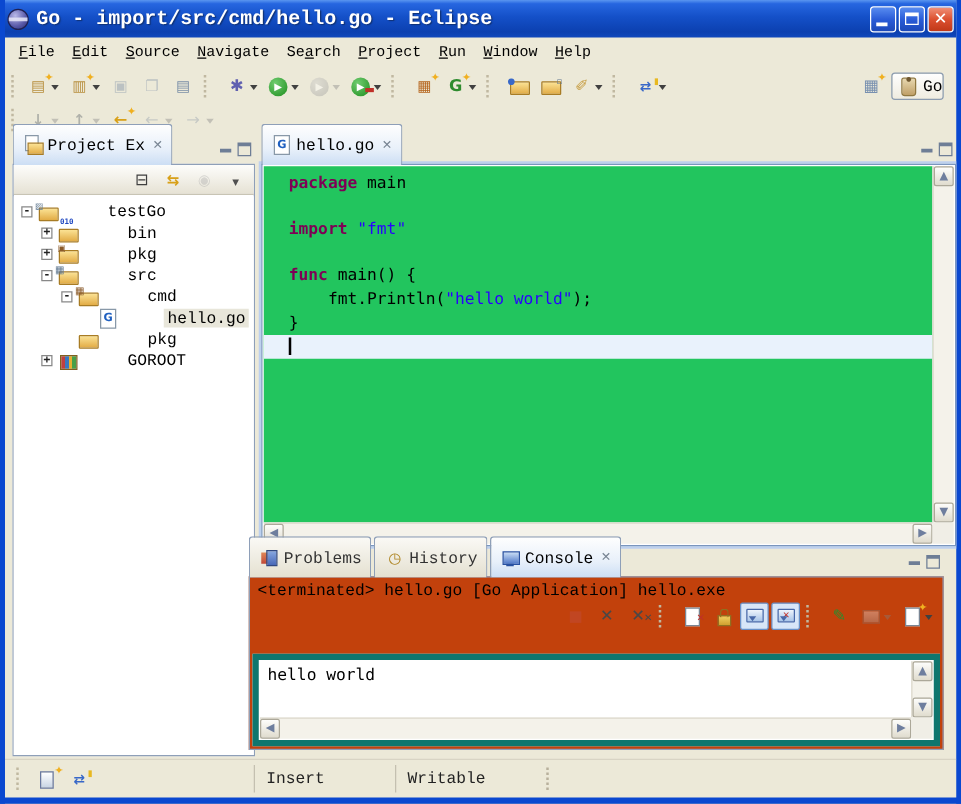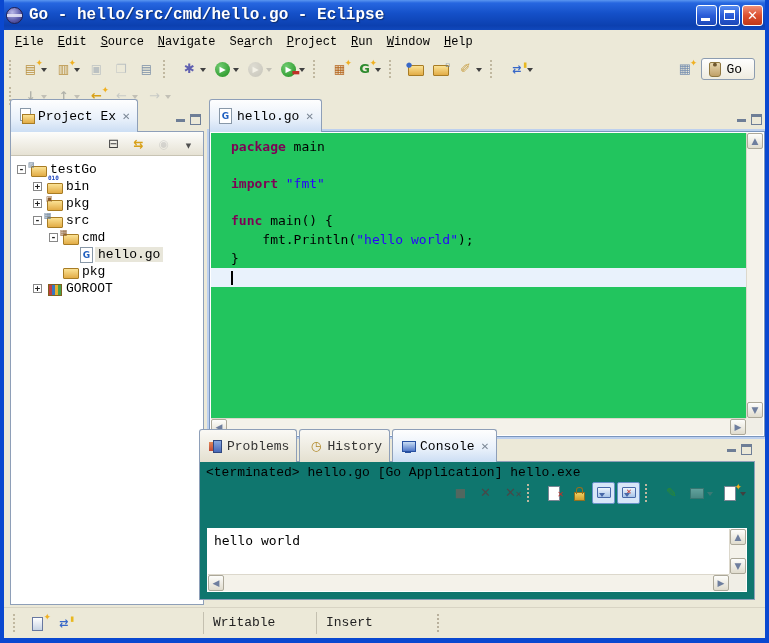--- a/index.html
+++ b/index.html
@@ -118,21 +118,21 @@
   
   .ic-project-folder::after{content:"▨"; position:absolute; left:-2px; top:-5px; font-size:7px; color:#607890;}
   .ic-bin-folder::after{content:"010"; position:absolute; left:2px; top:-5px; font:bold 6px "DejaVu Sans Mono",monospace; color:#2048C0;}
   .ic-pkg-folder::after{content:"▣"; position:absolute; left:0px; top:-5px; font-size:7px; color:#8A5A2A;}
   .ic-src-folder::after{content:"▦"; position:absolute; left:-2px; top:-5px; font-size:8px; color:#607890;}
   .ic-cmd-folder::after{content:"▦"; position:absolute; left:-2px; top:-5px; font-size:8px; color:#8A5A2A;}
   .ic-goroot::before{content:""; position:absolute; left:2px; top:3px; width:12px; height:10px;
      background:linear-gradient(90deg,#C04040 0 3px,#3878C0 3px 6px,#E8B030 6px 9px,#48A048 9px 12px); border:1px solid #806020;}
   
   #perspective-bar{ position:absolute; top:58px; right:10px; display:flex; align-items:center; gap:4px;}
-  #go-perspective{ display:flex; align-items:center; gap:3px; padding:2px 12px 2px 4px;
+  #go-perspective{ display:flex; align-items:center; gap:3px; padding:2px 0 2px 4px;
      background:linear-gradient(#FEFEFE,#EFECE0); border:1px solid #8C9CB0; border-radius:3px; font-size:13px;}
   
   .panel{ position:absolute; }
   .tabs-row{ position:relative; height:22px; display:flex; align-items:flex-end; z-index:2;}
   .tab{ display:flex; align-items:center; gap:3px; height:22px; padding:16px 7px;
      border:1px solid #8E9FB8; border-bottom:none; border-radius:3px 3px 0 0; font-size:13px;
      background:linear-gradient(#FAF9F5,#E4E0D0); margin-right:2px; color:#333;}
   .tab.active{ background:linear-gradient(180deg,#FEFEFE 0%,#E8F0FA 60%,#CCDEF4 100%); color:#000;}
   .tab .close-x{ font-family:"DejaVu Sans",sans-serif; font-size:10px; color:#7A8694; margin-left:3px;}
   .mm{ position:absolute; right:3px; top:4px; display:flex; gap:5px; z-index:3;}
@@ -142,21 +142,21 @@
   .panel-body{ position:absolute; left:0; right:0; top:21px; bottom:0; border:1px solid #8E9FB8; background:#fff;}
   
   #project-panel{ left:6px; top:110px; width:194px; height:495px;}
   #pe-toolbar{ height:24px; background:linear-gradient(#FDFDFB,#E6E2D4); border-bottom:1px solid #C8C4B4;
      display:flex; align-items:center; justify-content:flex-end; padding-right:2px;}
   #pe-tree{ position:absolute; top:25px; bottom:0; left:0; right:0; overflow:hidden; background:#fff; padding-top:4px;}
   .tree-row{ display:flex; align-items:center; height:17px; font-size:13px; white-space:nowrap;}
   .exp{ width:9px; height:9px; border:1px solid #888; background:#fff; font:bold 9px/7px "DejaVu Sans Mono",monospace;
      text-align:center; color:#222; margin-right:4px; flex:none;}
   .exp-spacer{ width:13px; flex:none;}
-  .tree-label{ padding:0 3px; }
+  .tree-label{ padding:0 3px;margin-left:36px; }
   .tree-label.sel{ background:#E8E6DA; }
   
   #editor-panel{ left:205px; top:110px; width:556px; height:327px;}
   #editor-body{ box-shadow:0 0 0 2px #BDD0EE; border-color:#7A96BE; }
   #code-area{ position:absolute; left:1px; top:1px; right:18px; bottom:18px; background:#22c55e; overflow:hidden;
      font-family:"DejaVu Sans Mono",monospace; font-size:13px; padding-top:5px;}
   .code-line{ height:18.6px; line-height:18.6px; padding-left:20px; white-space:pre;}
   .code-line.current{ background:#E9F2FC; }
   .tok-kw{ color:#7F0055; font-weight:bold; }
   .tok-str{ color:#2A00FF; }
@@ -165,40 +165,40 @@
   
   .sb-v{ position:absolute; top:1px; right:1px; bottom:18px; width:17px; background:#F4F2EA; border-left:1px solid #DCD8CC;}
   .sb-h{ position:absolute; left:1px; right:18px; bottom:1px; height:17px; background:#F4F2EA; border-top:1px solid #DCD8CC;}
   .sb-corner{ position:absolute; right:1px; bottom:1px; width:17px; height:17px; background:#F0EEE6;}
   .sb-btn{ position:absolute; width:16px; height:16px; background:linear-gradient(#FDFDFB,#E0DCCE);
      border:1px solid #ACA899; border-radius:2px; color:#6E7E9E; font:9px/14px "DejaVu Sans",sans-serif; text-align:center;}
   .sb-v .up{ top:0; left:0;} .sb-v .down{ bottom:0; left:0;}
   .sb-h .left{ left:0; top:0;} .sb-h .right{ right:0; top:0;}
   
   #console-panel{ left:195px; top:440px; width:556px; height:160px;}
-  #console-body{ background:#0f766e; }
+  #console-body{ background:#c2410c; }
   #console-statusline{ font-size:13px; color:#000; padding:3px 6px 1px 6px; white-space:nowrap;}
   #console-toolbar{ display:flex; align-items:center; justify-content:flex-end; height:24px; padding-right:4px;}
   #console-output-box{ position:absolute; left:2px; right:2px; top:61px; bottom:2px; background:#fff; border:5px solid #0f766e;}
   #console-output-text{ font-family:"DejaVu Sans Mono",monospace; font-size:13px; padding:5px 7px; }
   
   #statusbar{ position:absolute; left:0; right:0; top:607px; height:31px; border-top:1px solid #D8D4C4;
      display:flex; align-items:center; font-size:13px; color:#222;}
   #sb-left{ display:flex; align-items:center; gap:8px; padding-left:6px; width:199px;}
   .sb-field{ height:22px; line-height:22px; padding-left:9px; border-left:1px solid #C4C0B0; width:113px;}
   .sb-dots{ width:8px; height:18px; border-left:2px dotted #B8B09C; margin-left:8px;}
 </style>
 </head>
 <body>
 
 <div id="window">
 
   <div id="titlebar">
     <span class="app-icon"></span>
-    <span id="title-text">Go - hello/src/cmd/hello.go - Eclipse</span>
+    <span id="title-text">Go - import/src/cmd/hello.go - Eclipse</span>
     <div id="win-controls">
       <div class="wbtn">
           <span class="minbar"></span>
         </div>
       <div class="wbtn">
           <span class="maxbox"></span>
         </div>
       <div class="wbtn close">✕</div>
     </div>
   </div>
@@ -490,18 +490,18 @@
       </div>
     </div>
   </div>
 
   <div id="statusbar">
     <div id="sb-left">
       <span class="handle"></span>
       <span class="ic ic-fast-view"></span>
       <span class="ic ic-perspective-switch"></span>
     </div>
+    <div class="sb-field">Insert</div>
     <div class="sb-field">Writable</div>
-    <div class="sb-field">Insert</div>
     <div class="sb-dots"></div>
   </div>
 
 </div>
 
 </body></html>

